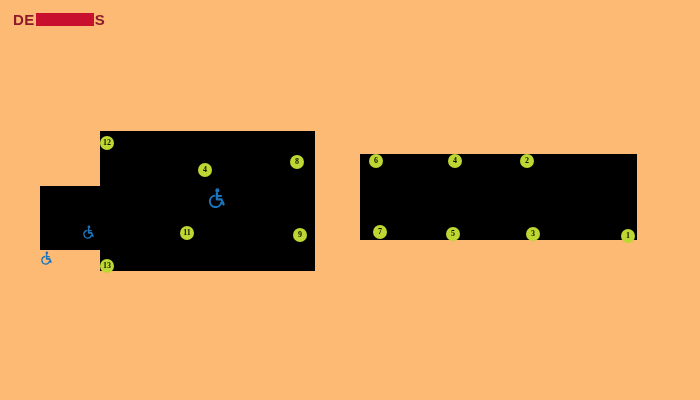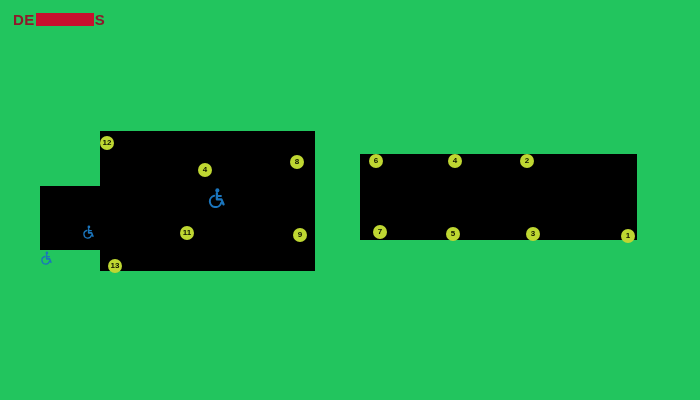--- a/index.html
+++ b/index.html
@@ -3,38 +3,38 @@
 <meta charset="utf-8">
 <style>
   :root{
     --green:#bfd732;
     --blue:#1b75bc;
     --maroon:#8e1a2b;
     --red:#c8102e;
   }
   *{box-sizing:border-box;}
   html,body{margin:0;padding:0;background:#fff;font-family:"Liberation Sans",sans-serif;}
-  .stage{position:relative;width:700px;height:400px;background:#22c55e;overflow:hidden;}
+  .stage{position:relative;width:700px;height:400px;background:#fdba74;overflow:hidden;}
 
   
   .title{position:absolute;left:13px;top:12px;display:flex;align-items:center;
          font-weight:bold;font-size:15px;line-height:15px;color:var(--maroon);
          letter-spacing:.5px;}
   .title .block{display:inline-block;width:58px;height:13px;background:var(--red);margin:0 1px;}
 
   
   .building{position:absolute;background:#000;}
   .building-left-main {left:100px;top:131px;width:215px;height:140px;}
   .building-left-annex{left:40px;top:186px;width:60px;height:64px;}
   .building-right     {left:360px;top:154px;width:277px;height:86px;}
 
   
   .marker{position:absolute;width:14px;height:14px;border-radius:50%;
           background:var(--green);color:#101400;
-          font-family:Liberation Sans, sans-serif;font-size:8px;font-weight:bold;
+          font-family:Liberation Serif, serif;font-size:8px;font-weight:bold;
           display:flex;align-items:center;justify-content:center;
           text-align:center;line-height:1;z-index:3;}
 
   
   .wc{position:absolute;z-index:2;}
   .wc svg{display:block;width:100%;height:100%;}
   .wc .st{stroke:var(--blue);fill:none;stroke-linecap:round;stroke-linejoin:round;}
   .wc .fl{fill:var(--blue);}
 </style>
 </head>
@@ -83,15 +83,15 @@
   <div class="marker" style="left:448px;top:154px;">4</div>
   <div class="marker" style="left:446px;top:227px;">5</div>
   <div class="marker" style="left:369px;top:154px;">6</div>
   <div class="marker" style="left:373px;top:225px;">7</div>
 
   <div class="marker" style="left:290px;top:155px;">8</div>
   <div class="marker" style="left:293px;top:228px;">9</div>
   <div class="marker" style="left:198px;top:163px;">4</div>
   <div class="marker" style="left:180px;top:226px;">11</div>
   <div class="marker" style="left:100px;top:136px;">12</div>
-  <div class="marker" style="left:108px;top:259px;">13</div>
+  <div class="marker" style="left:100px;top:259px;">13</div>
 
 </div>
 
 </body></html>

